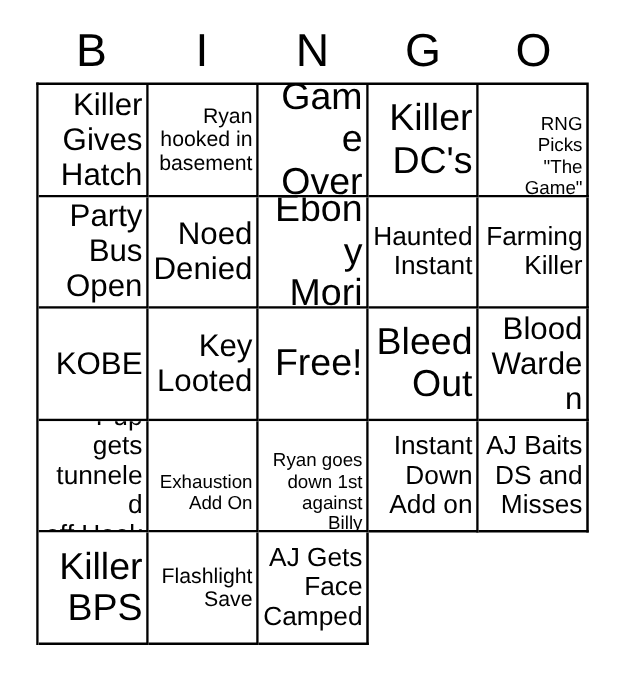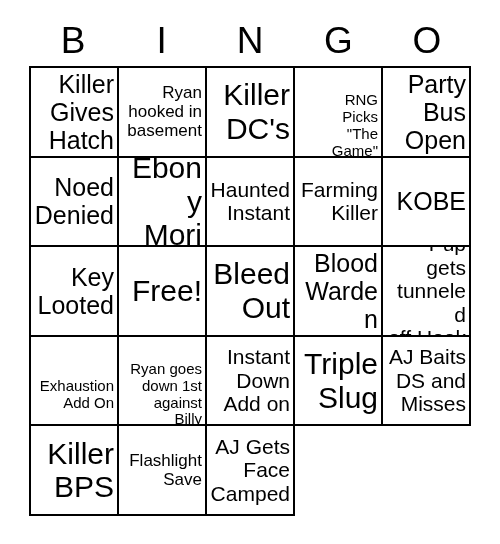--- a/index.html
+++ b/index.html
@@ -108,20 +108,24 @@
         <span class="bingo-cell-text fs-lg">Killer
 Gives
 Hatch</span>
       </div>
       <div class="bingo-cell">
         <span class="bingo-cell-text fs-sm">Ryan
 hooked in
 basement</span>
       </div>
       <div class="bingo-cell">
+        <span class="bingo-cell-text fs-xl">Game
+Over</span>
+      </div>
+      <div class="bingo-cell">
         <span class="bingo-cell-text fs-xl">Killer
 DC's</span>
       </div>
       <div class="bingo-cell">
         <span class="bingo-cell-text fs-xs">RNG
 Picks
 "The
 Game"</span>
       </div>
       <div class="bingo-cell">
@@ -177,24 +181,20 @@
 down 1st
 against
 Billy</span>
       </div>
       <div class="bingo-cell">
         <span class="bingo-cell-text fs-md">Instant
 Down
 Add on</span>
       </div>
       <div class="bingo-cell">
-        <span class="bingo-cell-text fs-xl">Triple
-Slug</span>
-      </div>
-      <div class="bingo-cell">
         <span class="bingo-cell-text fs-md">AJ Baits
 DS and
 Misses</span>
       </div>
       <div class="bingo-cell">
         <span class="bingo-cell-text fs-xl">Killer
 BPS</span>
       </div>
       <div class="bingo-cell">
         <span class="bingo-cell-text fs-sm">Flashlight

